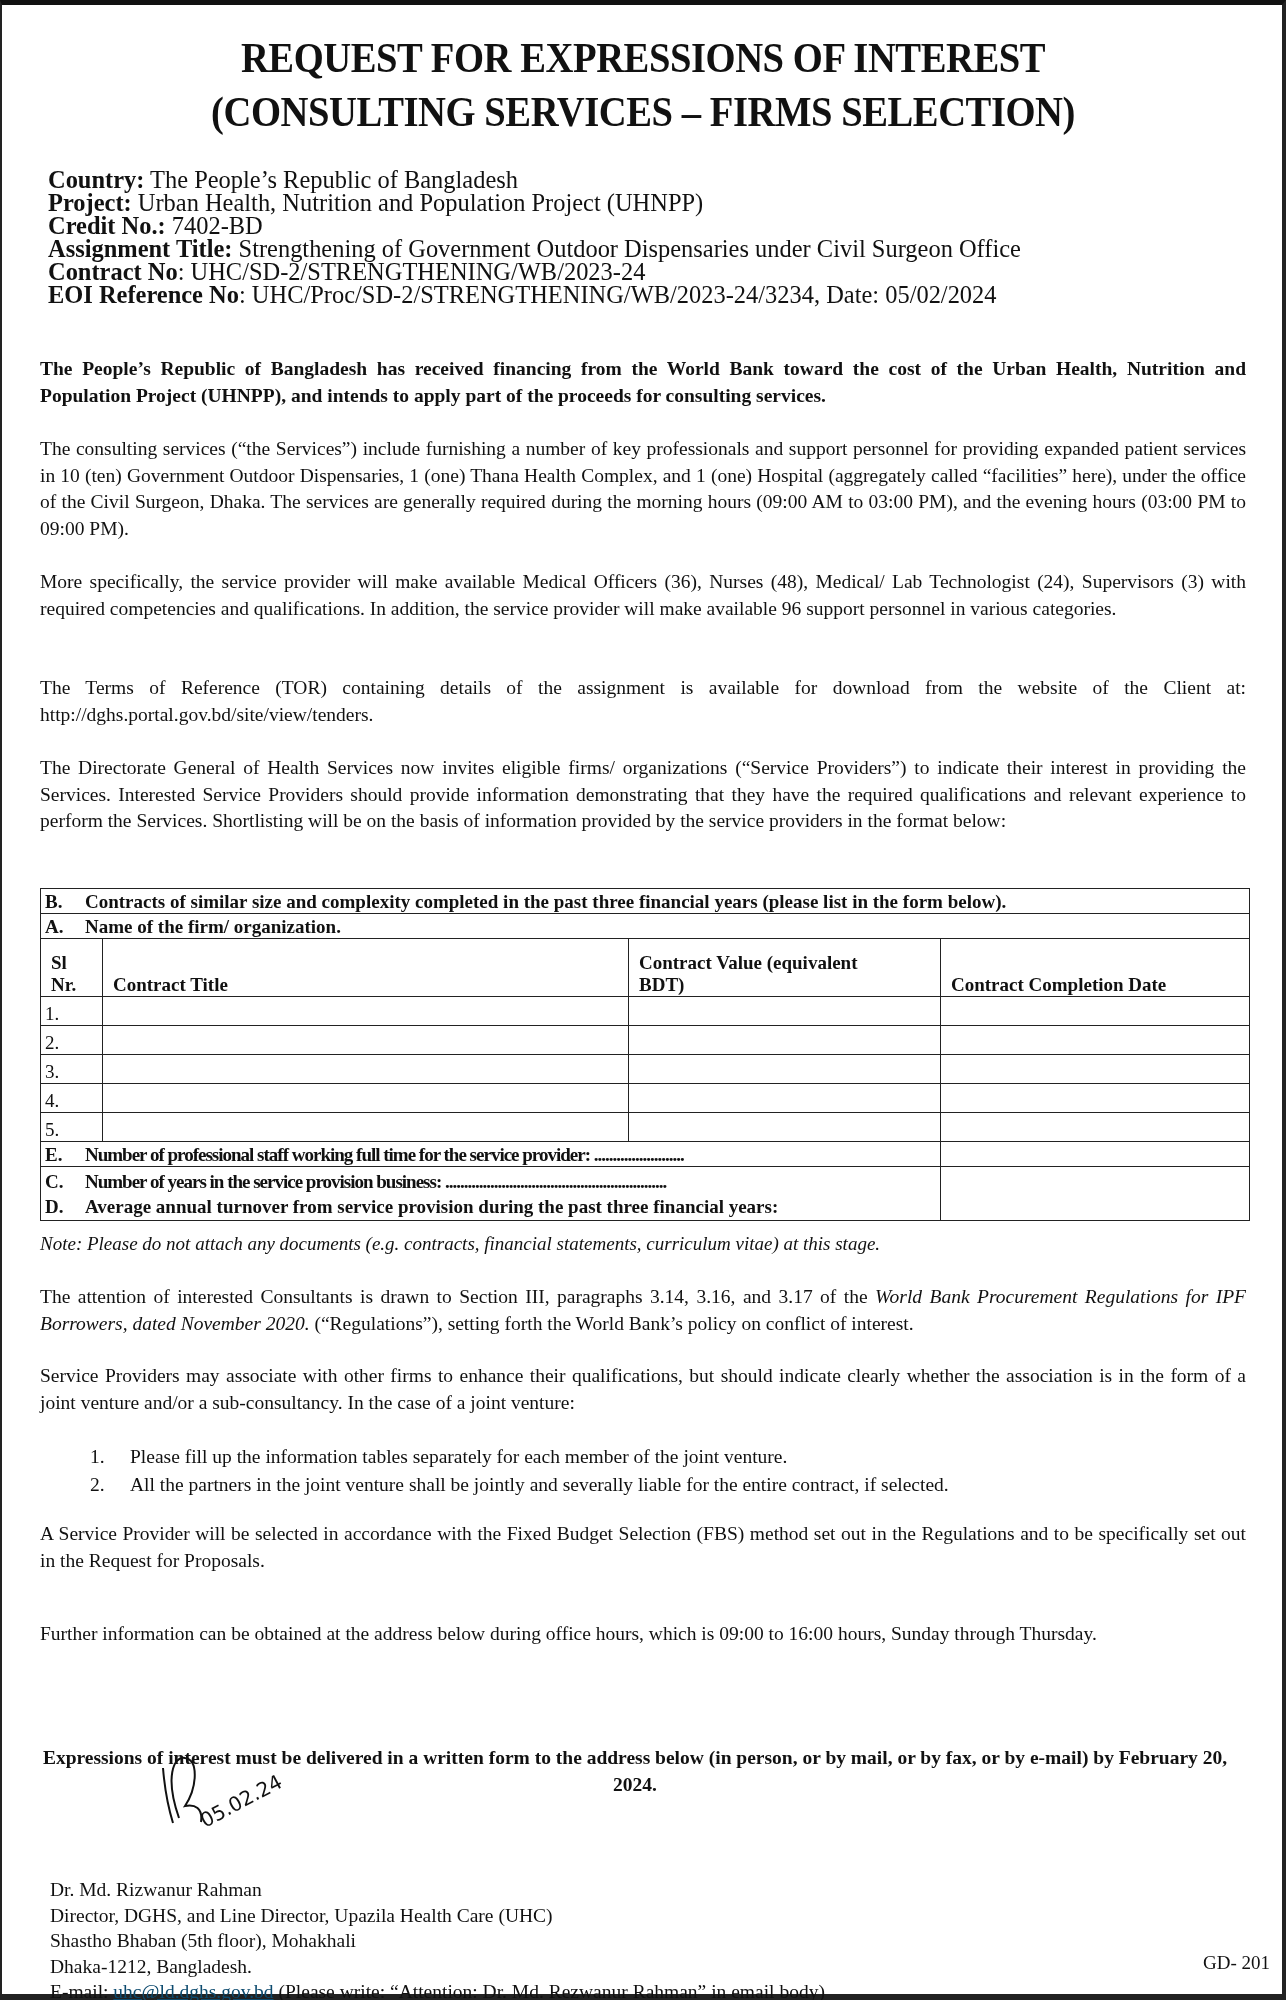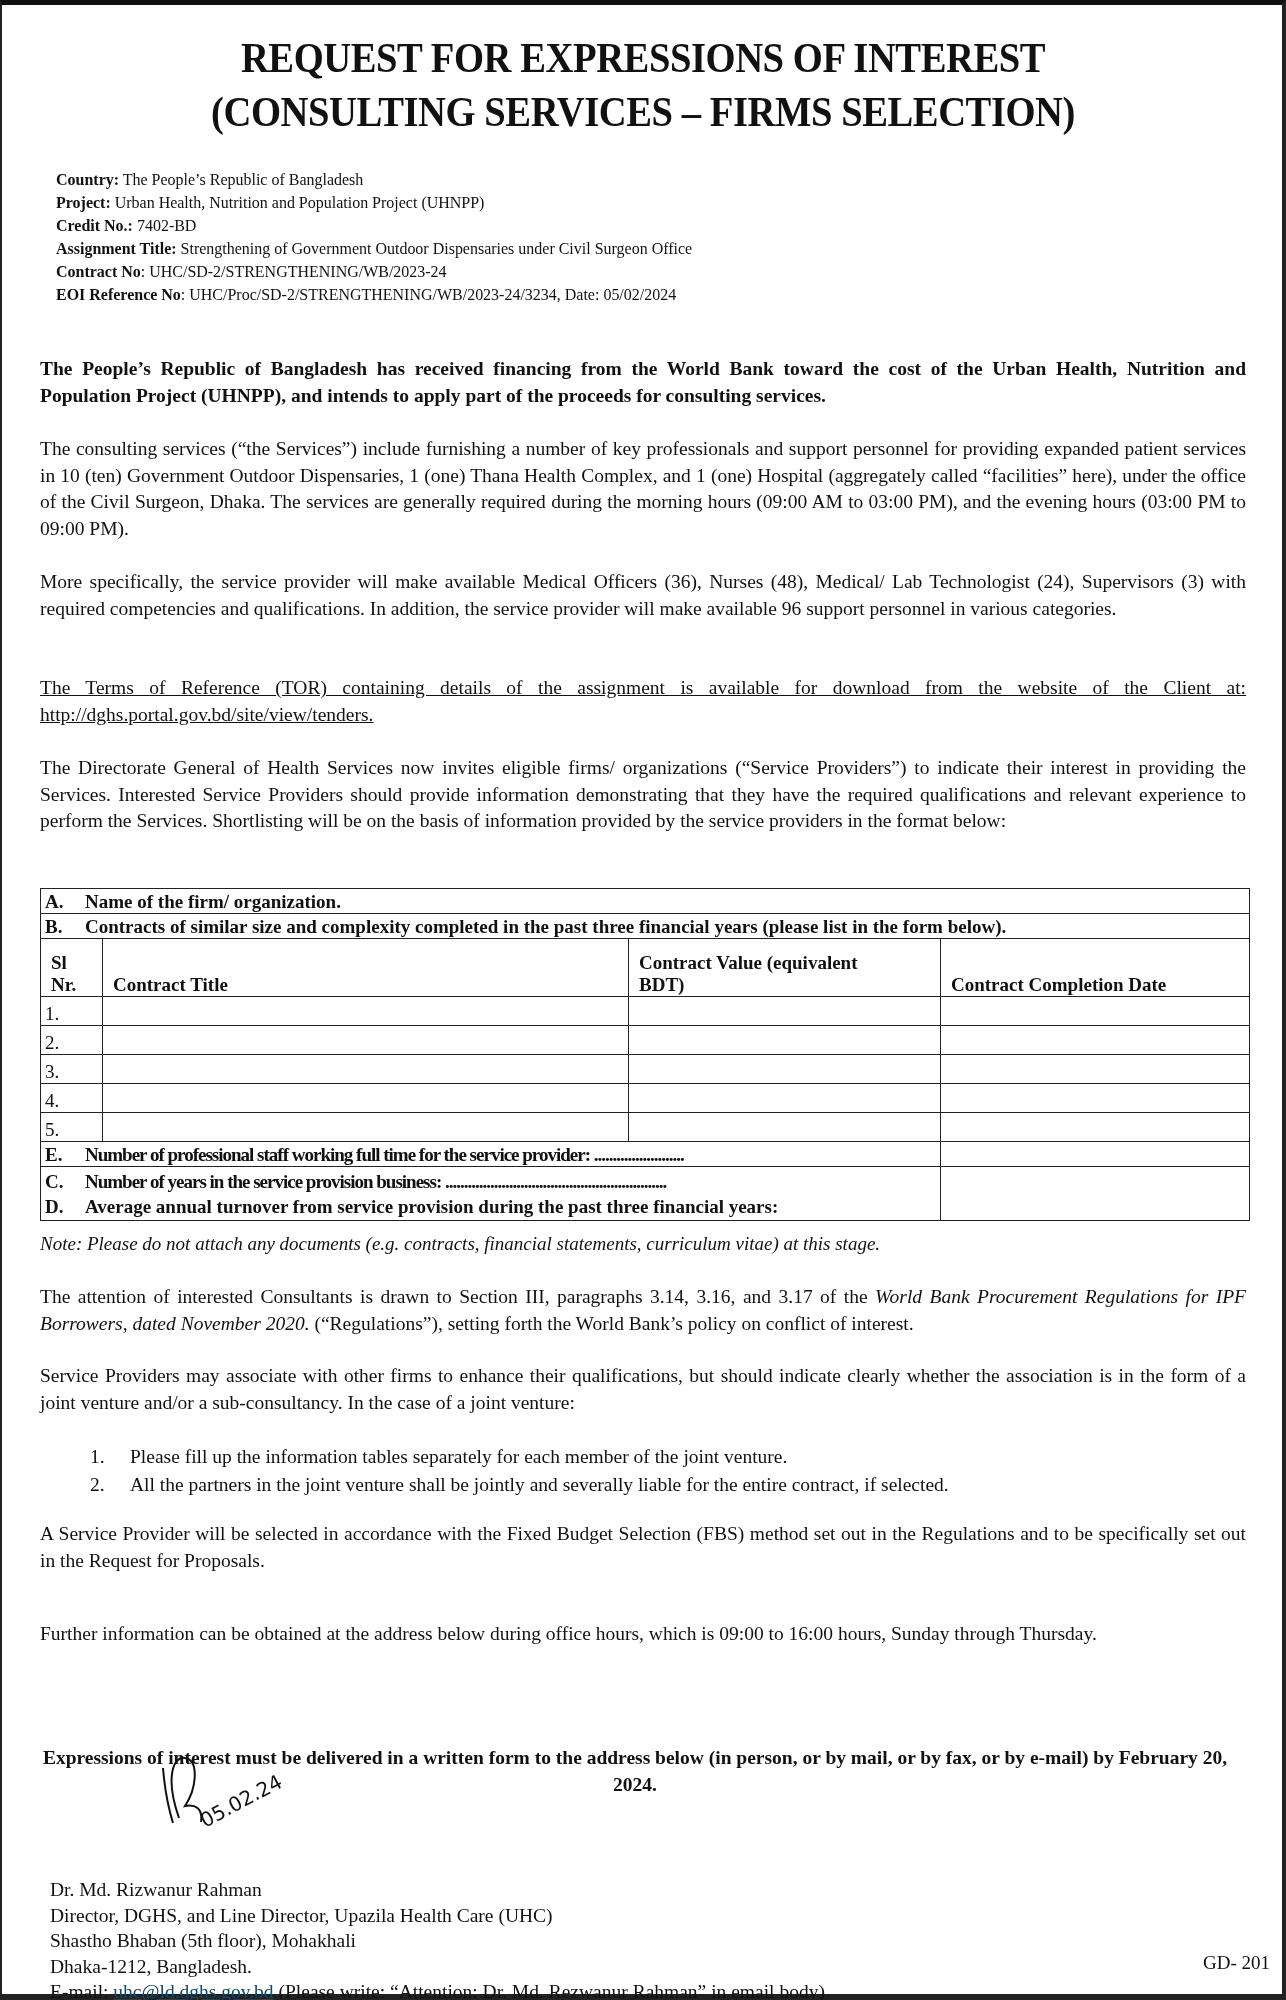--- a/index.html
+++ b/index.html
@@ -20,21 +20,21 @@
 
   .title {
     position: absolute; left: 0; width: 1206px; text-align: center;
     font-family: "Liberation Serif", serif; font-weight: bold;
     font-size: 42px; line-height: 52px; letter-spacing: -0.5px;
     transform: scaleX(0.92); transform-origin: center;
   }
   .t1 { top: 32px; }
   .t2 { top: 86px; }
 
-  .meta { position: absolute; top: 168px; left: 16px; width: 1206px; font-size: 17px; line-height: 23px; }
+  .meta { position: absolute; top: 168px; left: 8px; width: 1206px; font-size: 26px; line-height: 23px; }
   .meta-row { white-space: nowrap; transform: scaleX(0.94); transform-origin: left; }
   .meta-row b { font-weight: bold; }
 
   .para {
     position: absolute; left: 0; width: 1206px;
     font-size: 19.5px; line-height: 26.5px; text-align: justify;
   }
 
   
   .form-table {
@@ -77,39 +77,39 @@
     <div class="meta-row"><b>Project:</b> <span>Urban Health, Nutrition and Population Project (UHNPP)</span></div>
     <div class="meta-row"><b>Credit No.:</b> <span>7402-BD</span></div>
     <div class="meta-row"><b>Assignment Title:</b> <span>Strengthening of Government Outdoor Dispensaries under Civil Surgeon Office</span></div>
     <div class="meta-row"><b>Contract No</b><span>: UHC/SD-2/STRENGTHENING/WB/2023-24</span></div>
     <div class="meta-row"><b>EOI Reference No</b><span>: UHC/Proc/SD-2/STRENGTHENING/WB/2023-24/3234, Date: 05/02/2024</span></div>
   </div>
 
   <p class="para" style="top:356px;font-weight:bold;">The People’s Republic of Bangladesh has received financing from the World Bank toward the cost of the Urban Health, Nutrition and Population Project (UHNPP), and intends to apply part of the proceeds for consulting services.</p>
   <p class="para" style="top:436px;">The consulting services (“the Services”) include furnishing a number of key professionals and support personnel for providing expanded patient services in 10 (ten) Government Outdoor Dispensaries, 1 (one) Thana Health Complex, and 1 (one) Hospital (aggregately called “facilities” here), under the office of the Civil Surgeon, Dhaka. The services are generally required during the morning hours (09:00 AM to 03:00 PM), and the evening hours (03:00 PM to 09:00 PM).</p>
   <p class="para" style="top:569px;">More specifically, the service provider will make available Medical Officers (36), Nurses (48), Medical/ Lab Technologist (24), Supervisors (3) with required competencies and qualifications. In addition, the service provider will make available 96 support personnel in various categories.</p>
-  <p class="para" style="top:675px;text-decoration:underline;">The Terms of Reference (TOR) containing details of the assignment is available for download from the website of the Client at: http://dghs.portal.gov.bd/site/view/tenders.</p>
+  <p class="para" style="top:675px;">The Terms of Reference (TOR) containing details of the assignment is available for download from the website of the Client at: http://dghs.portal.gov.bd/site/view/tenders.</p>
   <p class="para" style="top:755px;">The Directorate General of Health Services now invites eligible firms/ organizations (“Service Providers”) to indicate their interest in providing the Services. Interested Service Providers should provide information demonstrating that they have the required qualifications and relevant experience to perform the Services. Shortlisting will be on the basis of information provided by the service providers in the format below:</p>
 
   <table class="form-table">
     <colgroup>
       <col style="width:62px">
         <col style="width:526px">
         <col style="width:312px">
         <col>
     </colgroup>
     <tbody>
         <tr class="sec">
       <td colspan="4">
-        <span class="lbl">A.</span><span>Name of the firm/ organization.</span>
+        <span class="lbl">B.</span><span>Contracts of similar size and complexity completed in the past three financial years (please list in the form below).</span>
       </td>
     </tr>
     <tr class="sec">
       <td colspan="4">
-        <span class="lbl">B.</span><span>Contracts of similar size and complexity completed in the past three financial years (please list in the form below).</span>
+        <span class="lbl">A.</span><span>Name of the firm/ organization.</span>
       </td>
     </tr>
     <tr class="hdr">
       <td>
             <div>Sl</div>
             <div>Nr.</div>
           </td>
       <td>Contract Title</td>
       <td>
             <div>Contract Value (equivalent</div>

